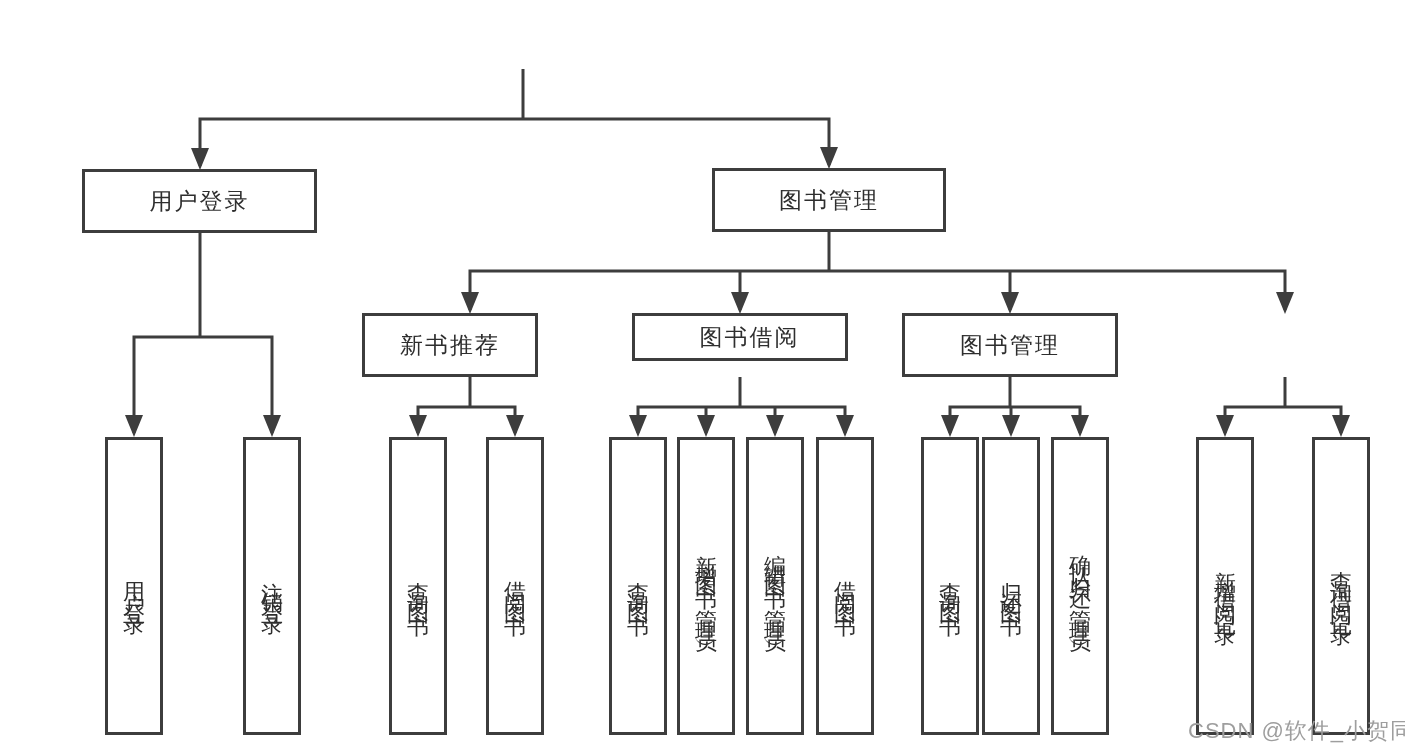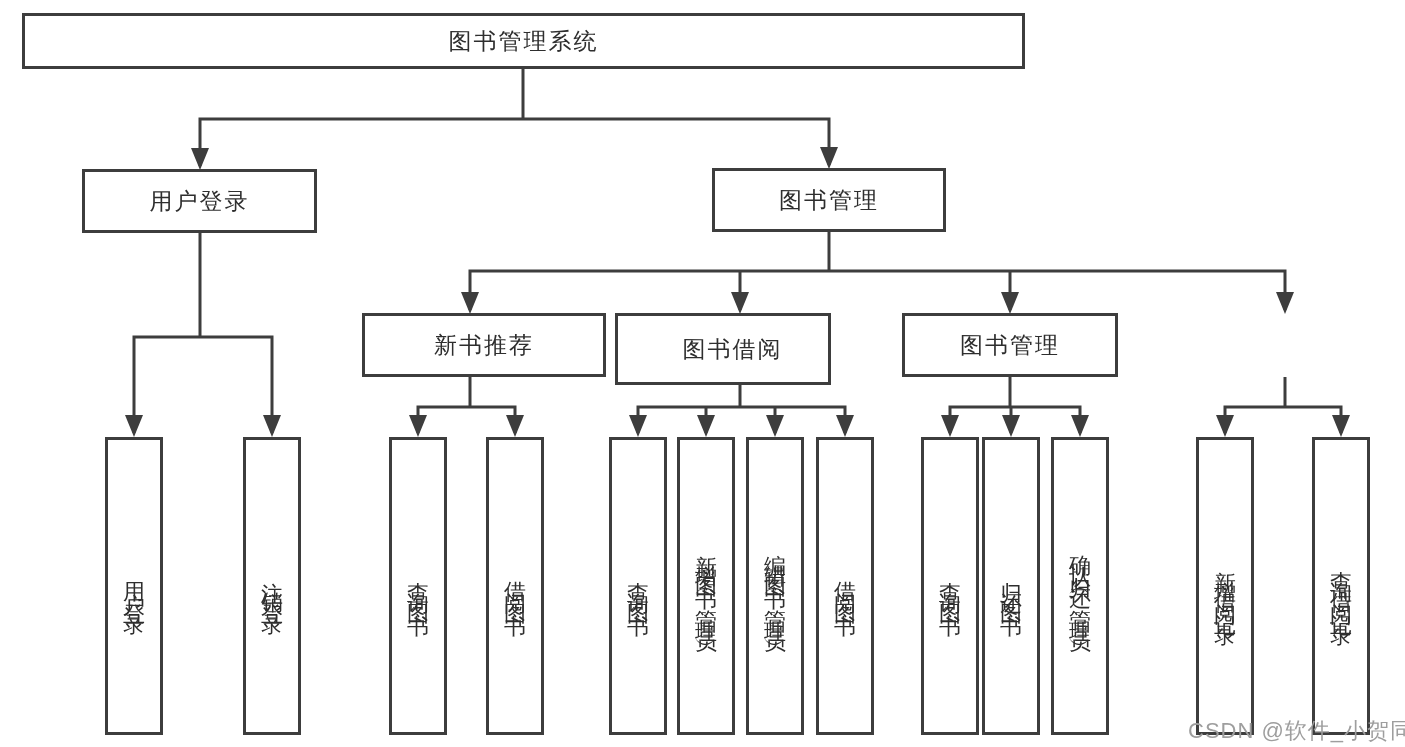--- a/index.html
+++ b/index.html
@@ -33,22 +33,22 @@
     letter-spacing:11px;
     line-height:1;
     white-space:nowrap;
   }
   
   .b-root{left:22px;top:13px;width:1003px;height:56px;}
   
   .b-userlogin{left:82px;top:169px;width:235px;height:64px;}
   .b-bookmgmt{left:712px;top:168px;width:234px;height:64px;align-items:center;}
   
-  .b-newbook{left:362px;top:313px;width:244px;height:64px;}
-  .b-borrowing{left:615px;top:313px;width:216px;height:72px;padding-left:19px;}
+  .b-newbook{left:362px;top:313px;width:176px;height:64px;}
+  .b-borrowing{left:632px;top:313px;width:216px;height:48px;padding-left:19px;}
   .b-current{left:902px;top:313px;width:216px;height:64px;}
   .b-records{left:1175px;top:313px;width:222px;height:64px;}
   
   .leaf{top:437px;width:58px;height:298px;}
   .b-l-userlogin{left:105px;}
   .b-l-logout{left:243px;}
   .b-l-query1{left:389px;}
   .b-l-borrow1{left:486px;}
   .b-l-query2{left:609px;}
   .b-l-add{left:677px;}
@@ -104,23 +104,20 @@
 
       <path d="M1010,377 V407"></path>
       <path d="M950,433 V407 H1080 V433" marker-start="url(#arw)" marker-end="url(#arw)"></path>
       <path d="M1011,407 V433" marker-end="url(#arw)"></path>
 
       <path d="M1285,377 V407"></path>
       <path d="M1225,433 V407 H1341 V433" marker-start="url(#arw)" marker-end="url(#arw)"></path>
     </g>
   </svg>
 
-  <div class="node h b-root">
-    <span class="label">图书管理系统</span>
-  </div>
 
   <div class="node h b-userlogin">
     <span class="label">用户登录</span>
   </div>
   <div class="node h b-bookmgmt">
     <span class="label">图书管理</span>
   </div>
 
   <div class="node h b-newbook">
     <span class="label">新书推荐</span>

